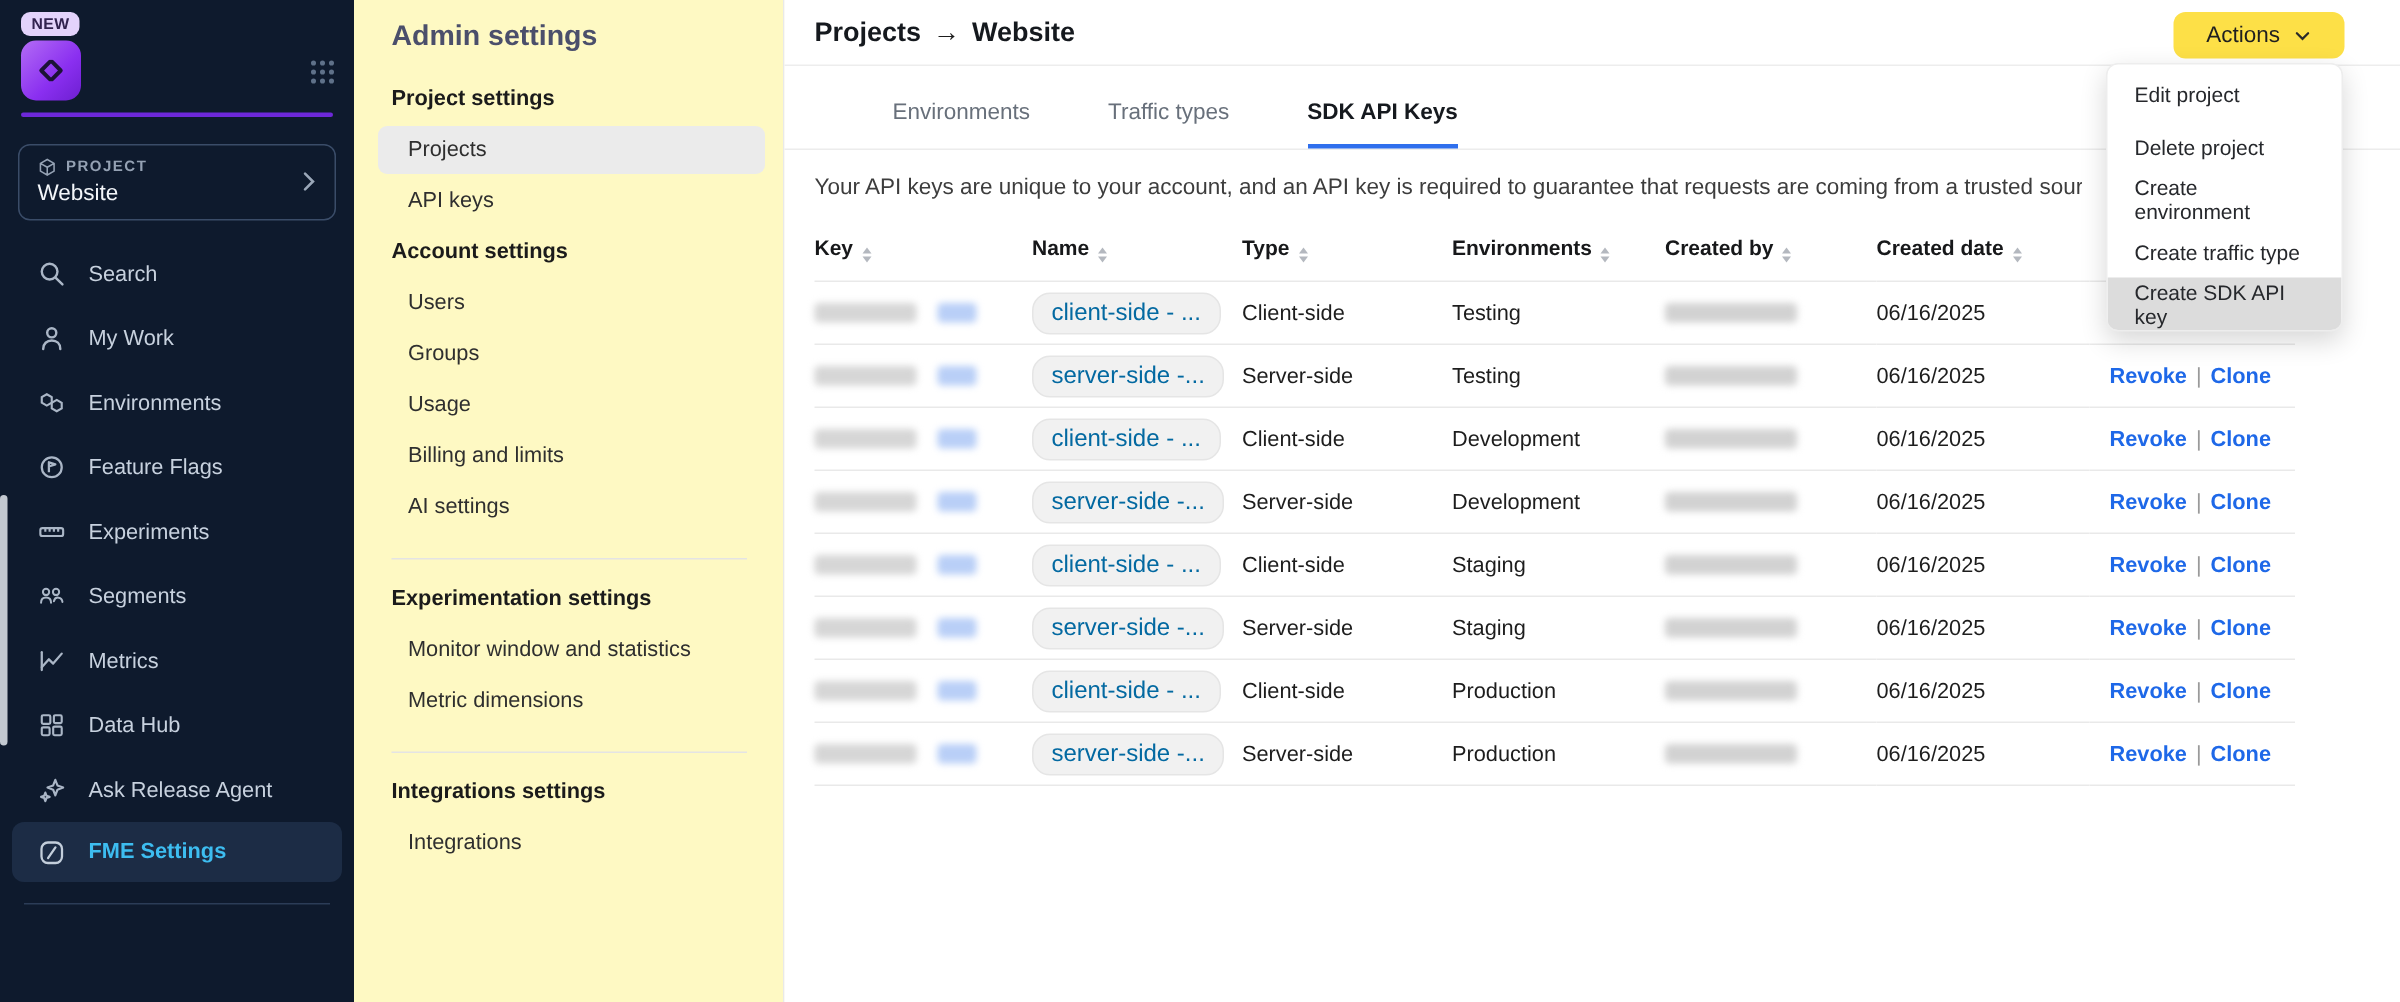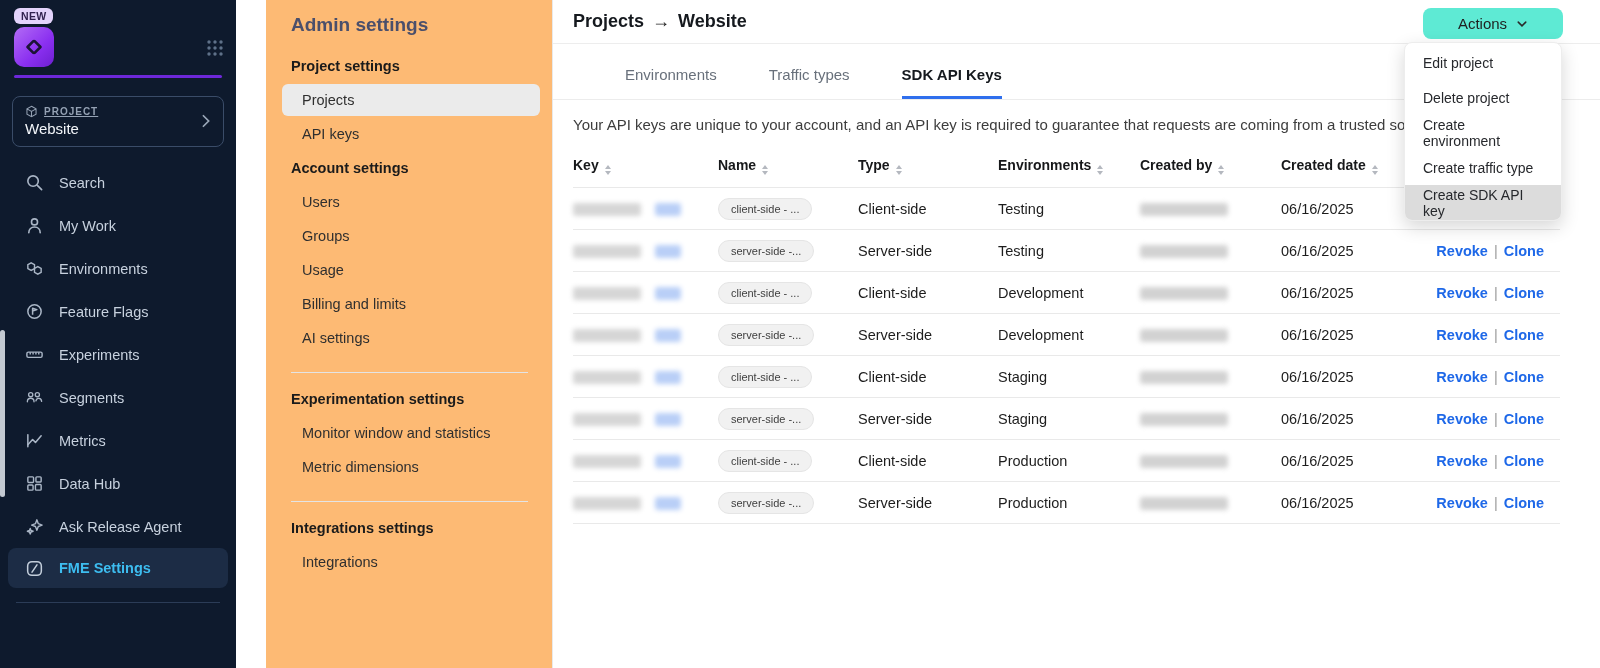--- a/index.html
+++ b/index.html
@@ -16,46 +16,46 @@
   .logo { width:40px; height:40px; border-radius:10px; margin-top:6px;
     background:linear-gradient(135deg,#b36cf5 0%,#8a2ff0 60%,#6d1fd1 100%);
     display:flex; align-items:center; justify-content:center; flex:0 0 40px; }
   .product-title { font-size:13.5px; font-weight:700; color:#f2f5f9; line-height:16.5px; margin:6px 0 0 10px; width:126px; }
   .grid-icon { margin:18px 0 0 auto; cursor:pointer; }
   .accent { height:3px; background:#6d28d9; margin:8px 14px 0 14px; border-radius:2px; }
 
   .proj-sel { margin:18px 12px 0 12px; border:1px solid #3a4c68; border-radius:8px; padding:8px 10px 9px 12px;
     display:flex; align-items:center; cursor:pointer; }
   .ps-col { flex:1; }
-  .ps-top { display:flex; align-items:center; gap:6px; color:#94a1b3; font-size:10px; font-weight:700; letter-spacing:1px;text-decoration:underline; }
+  .ps-top { display:flex; align-items:center; gap:6px; color:#94a1b3; font-size:10px; font-weight:700; letter-spacing:1px; }
   .ps-name { color:#f3f6fa; font-size:15px; margin-top:2px; }
   .ps-chev { color:#9aa7b8; }
 
   .nav { margin-top:14px; }
   .nav-item { height:43px; display:flex; align-items:center; gap:15px; padding:0 16px 0 24px;
     font-size:14.5px; color:#c7d1de; cursor:pointer; }
   .nav-item .nav-icon { width:20px; height:20px; display:flex; align-items:center; justify-content:center; }
   .nav-item.active { background:#1c2c45; border-radius:8px; margin:0 8px; padding:0 16px; color:#3dbdf0; font-weight:700; height:40px; }
   .sb-divider { border-top:1px solid #2b3c57; margin:14px 16px 0 16px; }
   .sb-scroll { position:absolute; left:0; top:330px; width:5px; height:167px; background:#cdd3da; border-radius:3px; opacity:.95; }
 
   
-  .admin { width:287px; flex:0 0 287px; background:#fdba74; border-right:1px solid #e9e9e9; padding:14px 12px 0 25px;margin-left:30px; }
+  .admin { width:287px; flex:0 0 287px; background:#fef9c3; border-right:1px solid #e9e9e9; padding:14px 12px 0 25px; }
   .admin-title { font-size:19px; font-weight:700; color:#4b4f6b; margin-bottom:22px; }
   .adm-header { font-size:14.5px; font-weight:700; color:#1b1b1b; margin:10px 0 10px 0; }
   .adm-item { font-size:14.5px; color:#2f2f2f; padding:8px 0 8px 11px; margin:2px 0; cursor:pointer; border-radius:6px; }
   .adm-item.active { background:#ebebeb; margin-left:-9px; padding-left:20px; margin-right:0; }
   .adm-divider { border-top:1px solid #e4e4e4; margin:18px 12px 18px 0; }
 
   
   .main { flex:1; background:#fff; position:relative; }
   .main-head { height:44px; border-bottom:1px solid #ededed; display:flex; align-items:center; padding-left:20px; }
   .crumb { font-size:18px; font-weight:700; color:#15191e; display:flex; gap:8px; align-items:center; }
   .crumb .arrow { font-weight:400; color:#1d1d1d; }
-  .actions-btn { position:absolute; top:8px; right:37px; width:140px; height:31px; background:#5eead4; border:none;
+  .actions-btn { position:absolute; top:8px; right:37px; width:114px; height:31px; background:#fde047; border:none;
     border-radius:8px; font-size:15px; color:#1f1f1f; display:flex; align-items:center; justify-content:center; gap:9px;
     cursor:pointer; font-family:inherit; z-index:5; }
 
   .tabs { display:flex; gap:52px; padding:22px 0 0 72px; border-bottom:1px solid #ececec; }
   .tab { font-size:15px; color:#68707b; padding-bottom:13px; cursor:pointer; }
   .tab.active { color:#15191e; font-weight:700; border-bottom:3px solid #2f6fed; }
 
   .desc { margin:16px 0 0 20px; font-size:15px; color:#3d3d3d; max-width:845px; white-space:nowrap; overflow:hidden; }
 
   .tbl { margin:14px 0 0 20px; width:987px; border-collapse:collapse; table-layout:fixed; }
@@ -66,21 +66,21 @@
   .c-by{width:141px;} .c-date{width:142px;} .c-act{width:137px;}
   .sort { display:inline-flex; flex-direction:column; gap:2px; margin-left:6px; vertical-align:1px; }
   .sort i { display:block; width:0; height:0; border-left:3.5px solid transparent; border-right:3.5px solid transparent; }
   .sort .up { border-bottom:4px solid #b4b8bf; }
   .sort .dn { border-top:4px solid #b4b8bf; }
   .blob { display:inline-block; height:13px; border-radius:3px; filter:blur(2.5px); vertical-align:middle; }
   .blob.key  { width:68px; background:#d6d6d6; }
   .blob.copy { width:26px; background:#b9cff7; margin-left:14px; }
   .blob.user { width:88px; background:#d2d2d2; }
   .pill { display:inline-block; background:#f1f1f1; border:1px solid #e5e5e5; border-radius:12px;
-    padding:4px 12px; font-size:11px; color:#404040; white-space:nowrap; }
+    padding:4px 12px; font-size:16px; color:#0369a1; white-space:nowrap; }
   .act-cell { text-align:right; padding-right:16px !important; white-space:nowrap; }
   .lnk { color:#1e68e8; font-weight:600; font-size:14.5px; text-decoration:none; cursor:pointer; }
   .sep { color:#9a9a9a; margin:0 6px; }
 
   
   .menu { position:absolute; top:42px; right:38px; width:158px; background:#fff; border:1px solid #ededed;
     border-radius:8px; box-shadow:0 6px 18px rgba(0,0,0,.16); z-index:10; overflow:hidden; padding-top:2px; }
   .menu-item { font-size:14px; color:#26282c; padding:9px 16px 9px 18px; cursor:pointer; height:35px; display:flex; align-items:center; }
   .menu-item.hl { background:#dcdcdc; }
 

